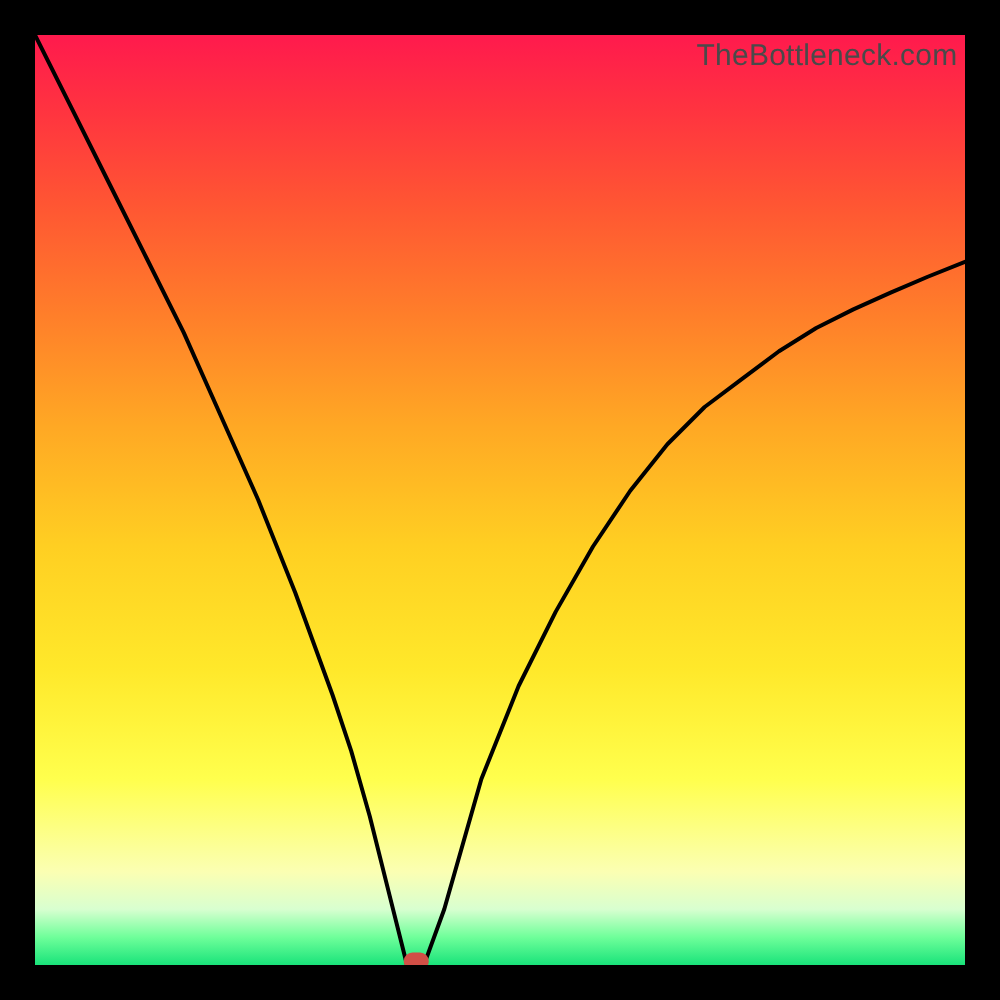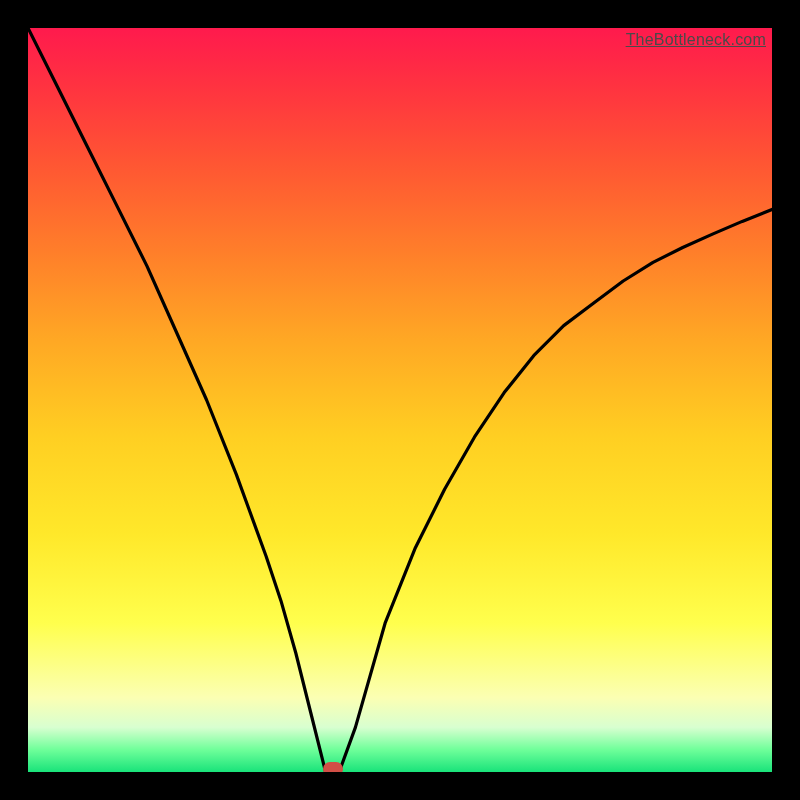--- a/index.html
+++ b/index.html
@@ -37,26 +37,25 @@
       #fbffb3 90%,
       #d8ffd0 94%,
       #6fff9a 97%,
       #19e37a 100%
     );
   }
   .watermark {
     position: absolute;
     top: 3px;
     right: 6px;
-    font-size: 16px;
+    font-size: 24px;
     font-weight: 500;
     color: #4a4a4a;
     letter-spacing: 0.2px;
     user-select: none;
-    text-decoration: underline;
   }
   svg.curve {
     position: absolute;
     inset: 0;
     width: 100%;
     height: 100%;
   }
   .marker {
     position: absolute;
     width: 20px;

